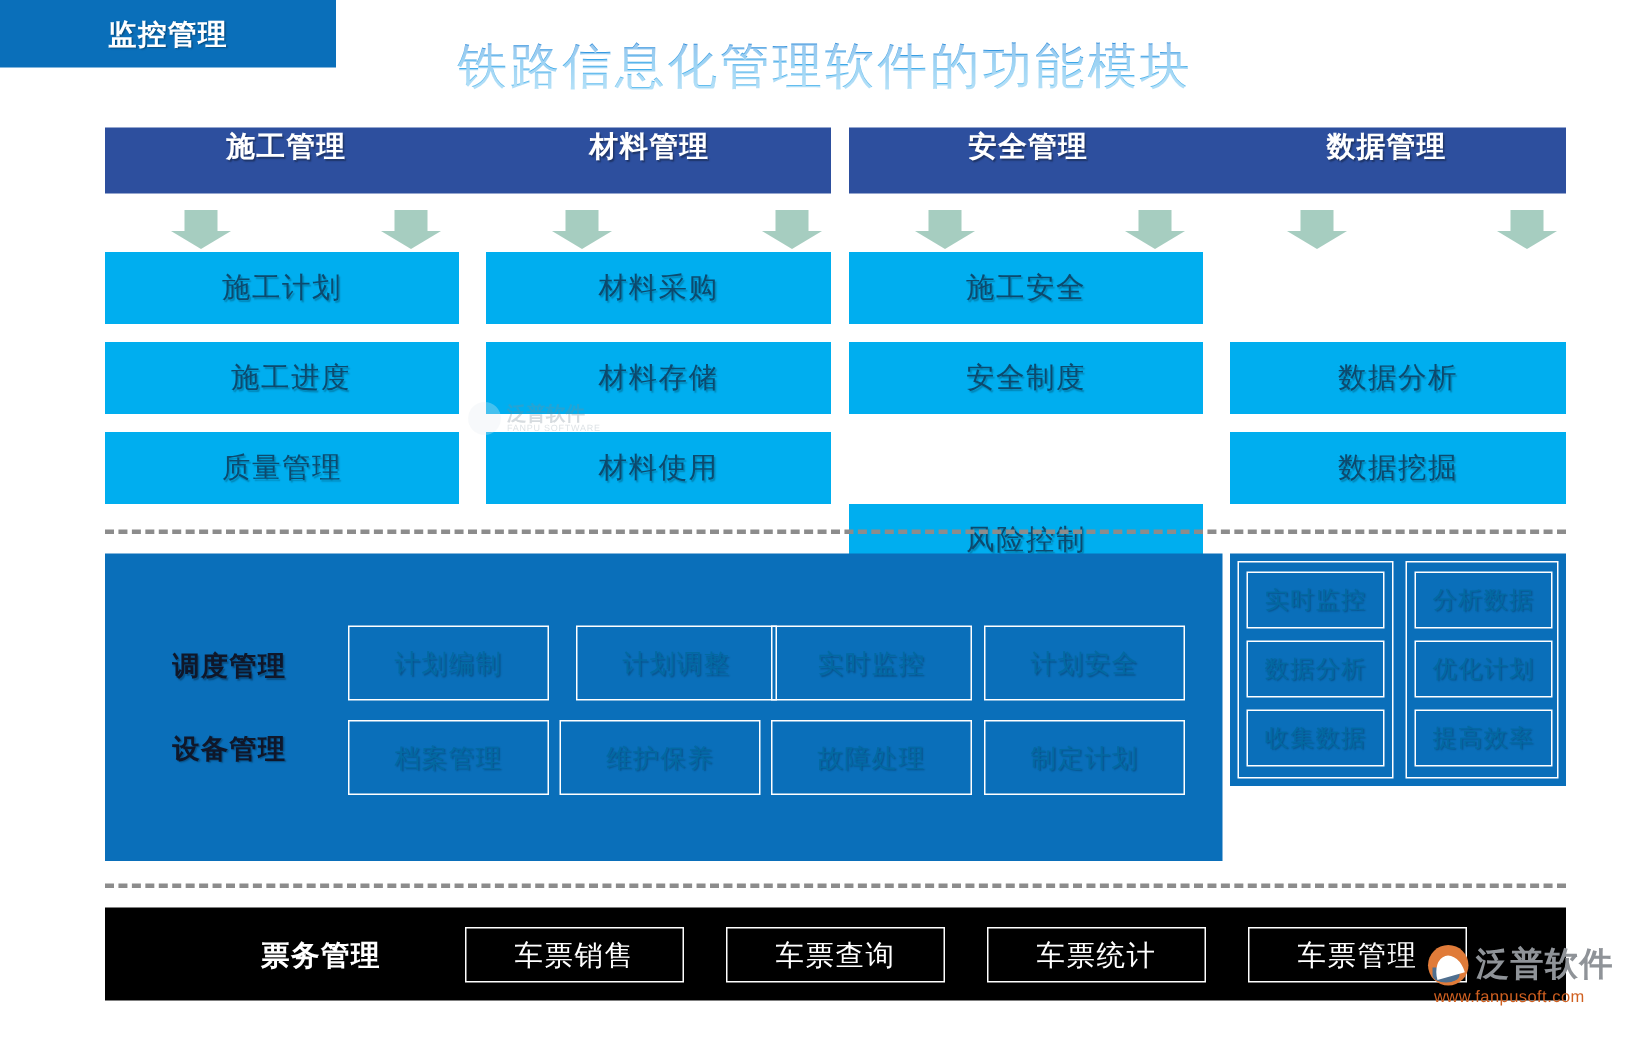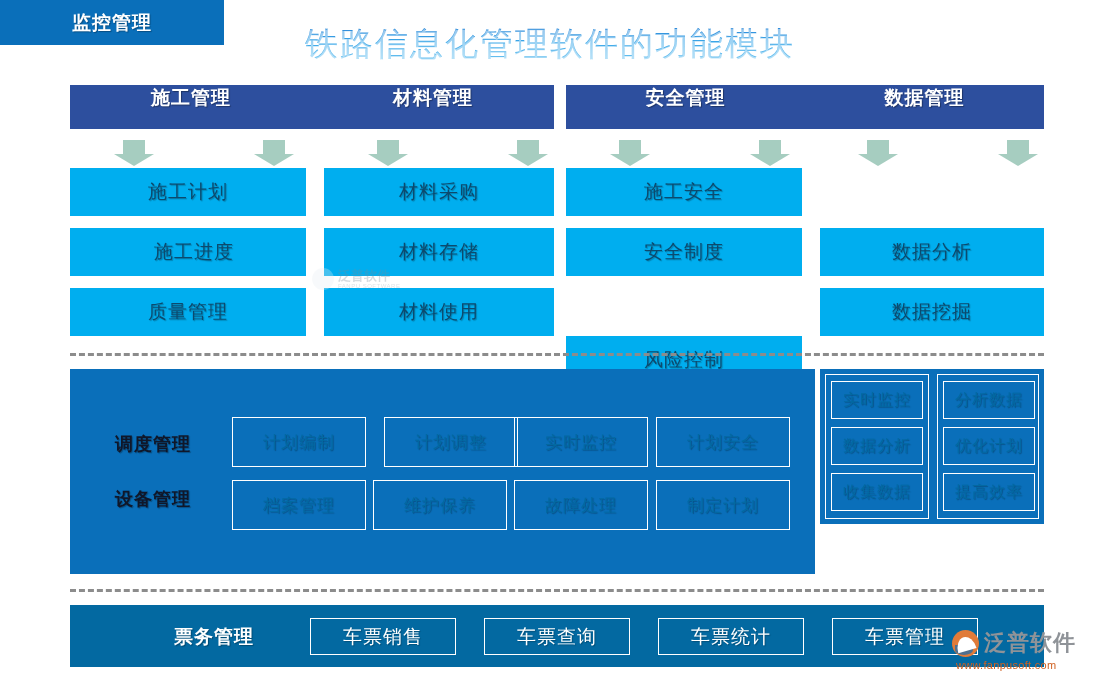--- a/index.html
+++ b/index.html
@@ -91,21 +91,21 @@
     color: #0369a1; font-size: 17px; letter-spacing: 1px;
     text-shadow: 1px 1px 1px rgba(0,0,0,.25);
   }
   .obox.mid  { height: 50px; width: 134px; }
   .obox.side { height: 38px; width: 92px; font-size: 16px; }
   .subcol { position: absolute; border: 1px solid #ffffff; }
 
   
   #bottom-bar {
     position: absolute; left: 70px; top: 605px; width: 974px; height: 62px;
-    background: #0369a1;
+    background: #000000;
   }
   #bottom-bar .blabel {
     position: absolute; left: 54px; top: 19px; width: 180px; text-align: center;
     color: #ffffff; font-size: 19px; font-weight: bold; letter-spacing: 1px;
     text-shadow: 1px 1px 1px rgba(0,0,0,.3);
   }
   .tbox {
     position: absolute; top: 13px; height: 37px; width: 146px;
     border: 1px solid #ffffff;
     display: flex; align-items: center; justify-content: center;

